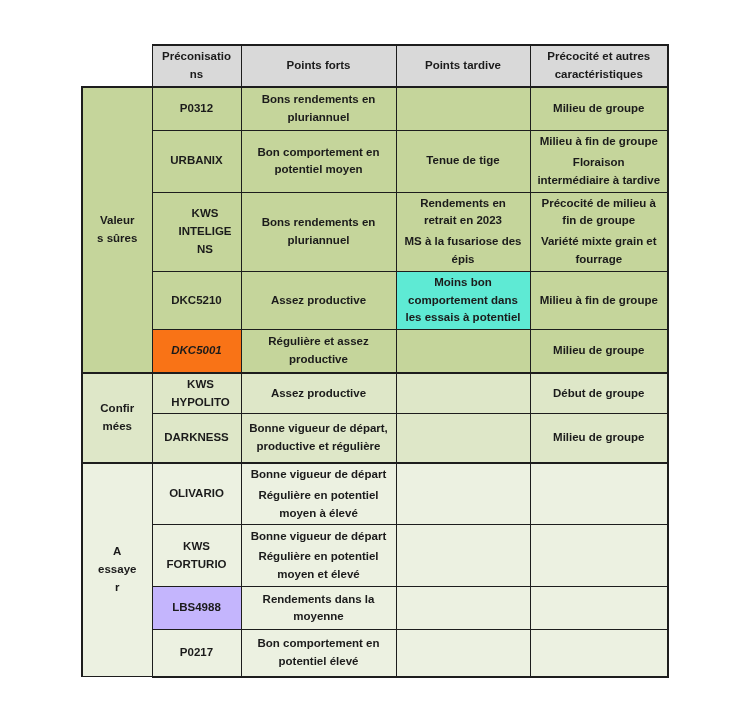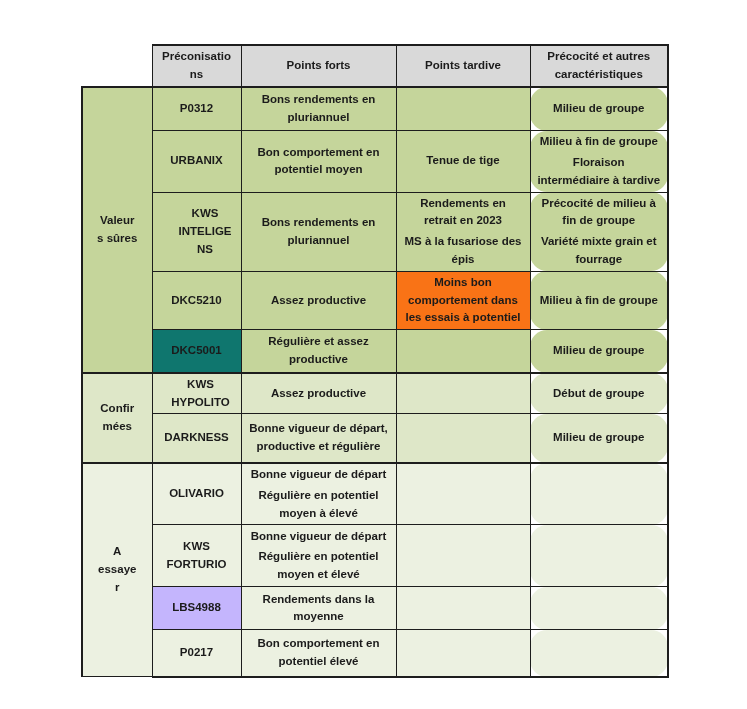--- a/index.html
+++ b/index.html
@@ -38,21 +38,21 @@
     border: none;
     background: #ffffff;
   }
   .reco-table td.group-cell {
     border-left-width: 2.5px;
     padding: 2px 14px;
   }
   .reco-table tbody tr.first-body-row td.group-cell { border-top-width: 2.5px; }
   .reco-table tbody tr.group-start td { border-top-width: 2px; }
   .reco-table tbody tr:last-child td { border-bottom-width: 2.5px; }
-  .reco-table td.last-col { border-right-width: 2.5px; border-radius: 17px; }
+  .reco-table td.last-col { border-right-width: 2.5px; }
   .para + .para { margin-top: 3px; }
 </style>
 </head>
 <body>
 
 <div class="canvas">
   <table class="reco-table">
     <colgroup>
       <col style="width:70px">
       <col style="width:89px">
@@ -106,29 +106,29 @@
           <td class="last-col" style="background: rgb(197, 213, 155);">
             <div class="para">Précocité de milieu à fin de groupe</div>
             <div class="para">Variété mixte grain et fourrage</div>
           </td>
         </tr>
         <tr style="height: 55px;">
           <td style="background: rgb(197, 213, 155);">DKC5210</td>
           <td style="background: rgb(197, 213, 155);">
             <div class="para">Assez productive</div>
           </td>
-          <td style="background: #f97316; text-align: center;">
+          <td style="background: #5eead4; text-align: center;">
             <div class="para">Moins bon comportement dans les essais à potentiel</div>
           </td>
           <td class="last-col" style="background: rgb(197, 213, 155);">
             <div class="para">Milieu à fin de groupe</div>
           </td>
         </tr>
         <tr style="height: 43px;">
-          <td style="background: #0f766e;">DKC5001</td>
+          <td style="background: #f97316; font-style: italic;">DKC5001</td>
           <td style="background: rgb(197, 213, 155);">
             <div class="para">Régulière et assez productive</div>
           </td>
           <td style="background: rgb(197, 213, 155);"></td>
           <td class="last-col" style="background: rgb(197, 213, 155);">
             <div class="para">Milieu de groupe</div>
           </td>
         </tr>
         <tr class="group-start" style="height: 39px;">
           <td class="group-cell" rowspan="2" style="background: rgb(222, 231, 200);">Confirmées</td>

